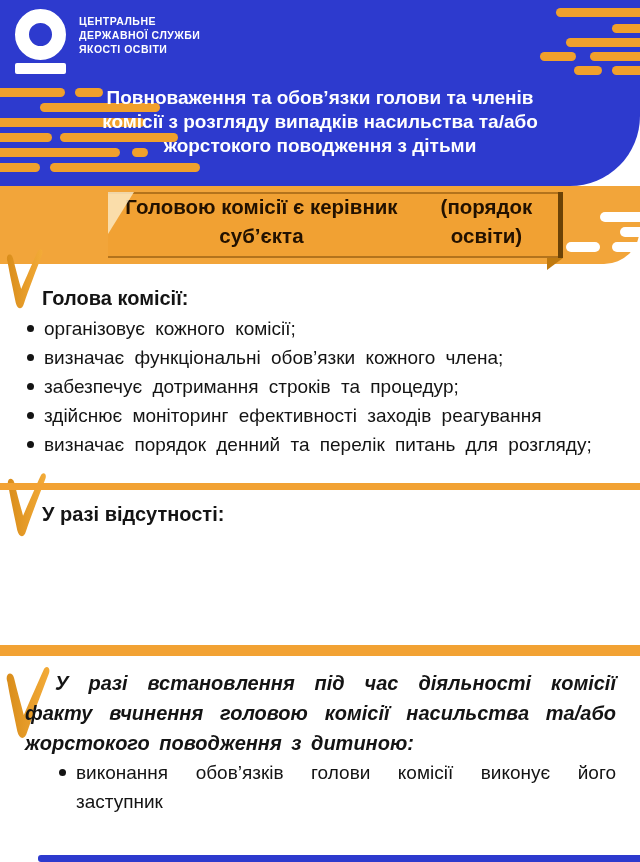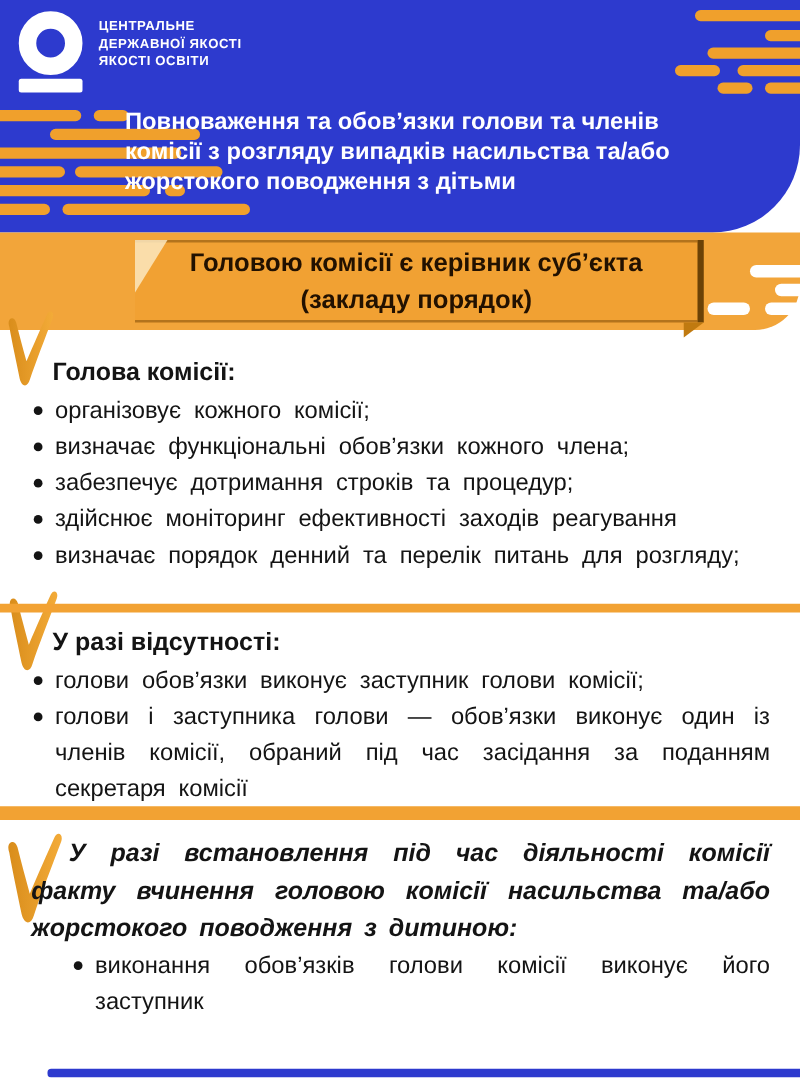--- a/index.html
+++ b/index.html
@@ -22,34 +22,34 @@
   .logo-bar{
     position:absolute;left:15px;top:63px;width:51px;height:11px;
     background:#ffffff;border-radius:2px;
   }
   .org{
     position:absolute;left:79px;top:14px;color:#ffffff;
     font-size:10.5px;font-weight:bold;letter-spacing:.5px;line-height:14px;
   }
   .main-title{
     position:absolute;left:100px;top:86px;width:440px;
-    color:#ffffff;font-weight:bold;
+    text-align:center;color:#ffffff;font-weight:bold;
     font-size:19px;line-height:24px;
   }
   
   .banner{
     position:absolute;left:0;top:186px;width:640px;height:78px;
     background:#f2a53a;border-radius:0 0 36px 0;
   }
   .plate{
     position:absolute;left:108px;top:6px;width:450px;height:66px;
     background:#f1a133;
     box-shadow:inset 0 2px 0 rgba(105,60,0,.45), inset 0 -2px 0 rgba(105,60,0,.45);
     border-right:5px solid #6b4206;
-    display:flex;flex-direction:column;justify-content:center;
+    display:flex;flex-direction:row;justify-content:center;
     text-align:center;color:#221100;font-weight:bold;
     font-size:20.5px;line-height:29px;
   }
   .plate::before{
     content:"";position:absolute;left:0;top:0;width:0;height:0;
     border-top:42px solid rgba(252,232,192,.85);
     border-right:26px solid transparent;
   }
   .plate::after{
     content:"";position:absolute;right:-5px;bottom:-12px;width:0;height:0;
@@ -114,35 +114,35 @@
   <div class="pill" style="left:-30px;top:163px;width:70px;"></div>
   <div class="pill" style="left:50px;top:163px;width:150px;"></div>
 
   <div>
     <div class="logo-ring"></div>
     <div class="logo-bar"></div>
   </div>
 
   <div class="org">
     <div>ЦЕНТРАЛЬНЕ</div>
-    <div>ДЕРЖАВНОЇ ЯКОСТІ</div>
+    <div>ДЕРЖАВНОЇ СЛУЖБИ</div>
     <div>ЯКОСТІ ОСВІТИ</div>
   </div>
 
   <div class="main-title">Повноваження та обов’язки  голови та членів комісії з розгляду випадків насильства та/або жорстокого поводження з дітьми</div>
 </div>
 
 <div class="banner">
   <div class="wpill" style="left:600px;top:26px;width:140px;"></div>
   <div class="wpill" style="left:620px;top:41px;width:140px;"></div>
   <div class="wpill" style="left:566px;top:56px;width:34px;"></div>
   <div class="wpill" style="left:612px;top:56px;width:120px;"></div>
   <div class="plate">
     <div>Головою комісії є керівник суб’єкта</div>
-    <div>(закладу порядок)</div>
+    <div>(порядок освіти)</div>
   </div>
 </div>
 
 <svg id="cm1" class="check" viewBox="0 0 44 70">
   <defs>
       <linearGradient id="g1" x1="0" y1="0" x2="1" y2="0">
     <stop offset="0" stop-color="#d98d1b"></stop>
         <stop offset="1" stop-color="#f3ab38"></stop>
   </linearGradient>
     </defs>
@@ -163,24 +163,20 @@
     <li>забезпечує дотримання строків та процедур;</li>
     <li>здійснює моніторинг ефективності заходів реагування</li>
     <li>визначає порядок денний та перелік питань для розгляду;</li>
   </ul>
 </div>
 
 <div class="divider" id="div1"></div>
 
 <div class="section" id="sec2">
   <div class="sec-h">У разі відсутності:</div>
-  <ul class="blist">
-    <li>голови обов’язки виконує заступник голови комісії;</li>
-    <li>голови і заступника голови — обов’язки виконує один із членів комісії, обраний під час засідання за поданням секретаря комісії</li>
-  </ul>
 </div>
 
 <div class="divider" id="div2"></div>
 
 <div class="section" id="sec3">
   <p class="sec3-h">У разі встановлення під час діяльності комісії факту вчинення головою комісії насильства та/або жорстокого поводження з дитиною:</p>
   <ul class="blist">
     <li>виконання обов’язків голови комісії виконує його заступник</li>
   </ul>
 </div>

